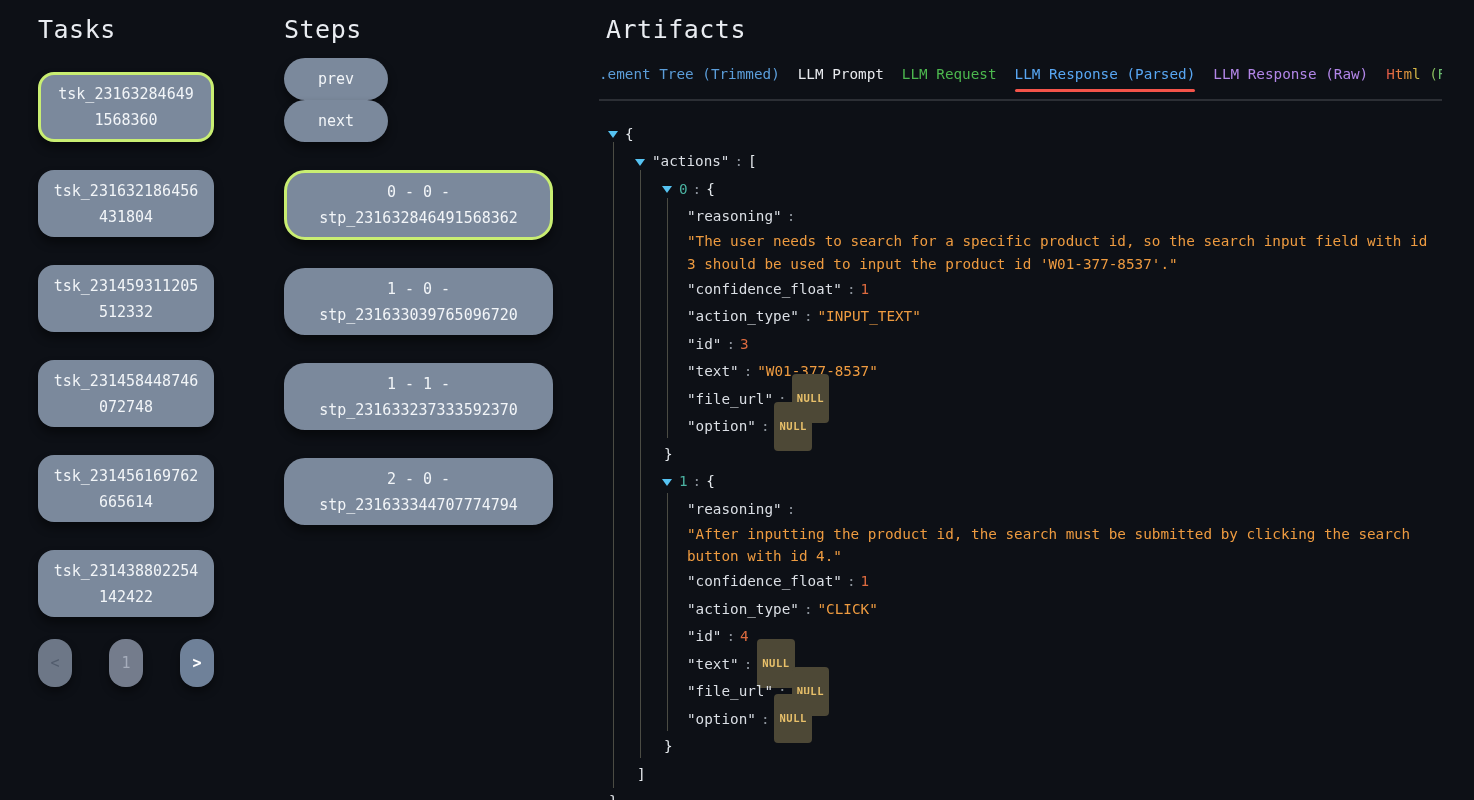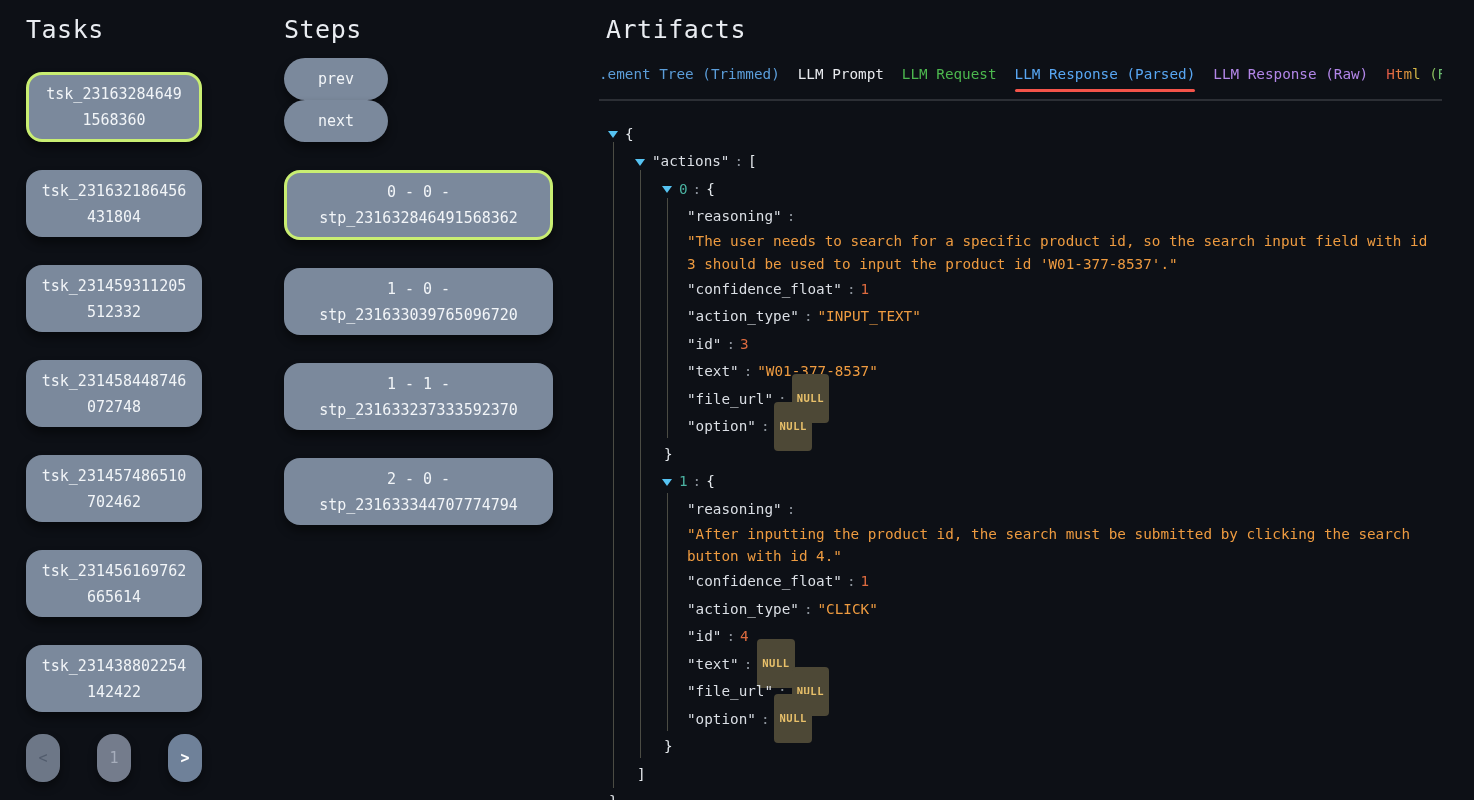--- a/index.html
+++ b/index.html
@@ -28,21 +28,21 @@
     color:#e9ecf1;
     position:relative;
   }
   h1{
     font-size:25px;
     font-weight:500;
     color:#e9ecf1;
     letter-spacing:.5px;
   }
   .col{position:absolute;top:15px;}
-  .tasks-col{left:26px;width:176px;}
+  .tasks-col{left:38px;width:176px;}
   .steps-col{left:284px;width:269px;}
   .artifacts-col{left:606px;width:836px;}
 
   button{
     font-family:inherit;
     border:none;
     cursor:pointer;
     background:var(--button-bg);
     color:var(--button-text);
   }
@@ -53,21 +53,21 @@
     border-radius:16px;
     font-size:15px;
     line-height:26px;
     text-align:center;
     padding:6px 14px;
     box-shadow:0 6px 10px rgba(0,0,0,.45);
     word-break:break-all;
     margin-top:28px;
   }
   .task-btn{margin-bottom:22px;}
-  .step-btn{margin-bottom:20px;word-break:normal;}
+  .step-btn{margin-bottom:20px;word-break:normal;border-radius:21px;}
   .selected{border:3px solid var(--selected-border);}
 
   .pager{display:flex;justify-content:space-between;margin-top:8px;width:176px;}
   .pill{
     width:34px;height:48px;border-radius:16px;
     font-size:15px;display:flex;align-items:center;justify-content:center;
     box-shadow:0 5px 8px rgba(0,0,0,.4);
   }
   .pg-prev{background:#6d7787;color:#525c6d;}
   .pg-cur{background:#747c8c;color:#a6adbb;}
@@ -143,21 +143,20 @@
 </style>
 </head>
 <body>
 
 <div class="col tasks-col">
   <h1 style="margin-bottom:17px;">Tasks</h1>
   <button class="btn task-btn selected">tsk_231632846491568360</button>
   <button class="btn task-btn">tsk_231632186456431804</button>
   <button class="btn task-btn">tsk_231459311205512332</button>
   <button class="btn task-btn">tsk_231458448746072748</button>
-  <button class="btn task-btn">tsk_231457486510702462</button>
   <button class="btn task-btn">tsk_231456169762665614</button>
   <button class="btn task-btn">tsk_231438802254142422</button>
   <div class="pager">
     <button class="pill pg-prev">&lt;</button>
     <button class="pill pg-cur">1</button>
     <button class="pill pg-next">&gt;</button>
   </div>
 </div>
 
 <div class="col steps-col">

